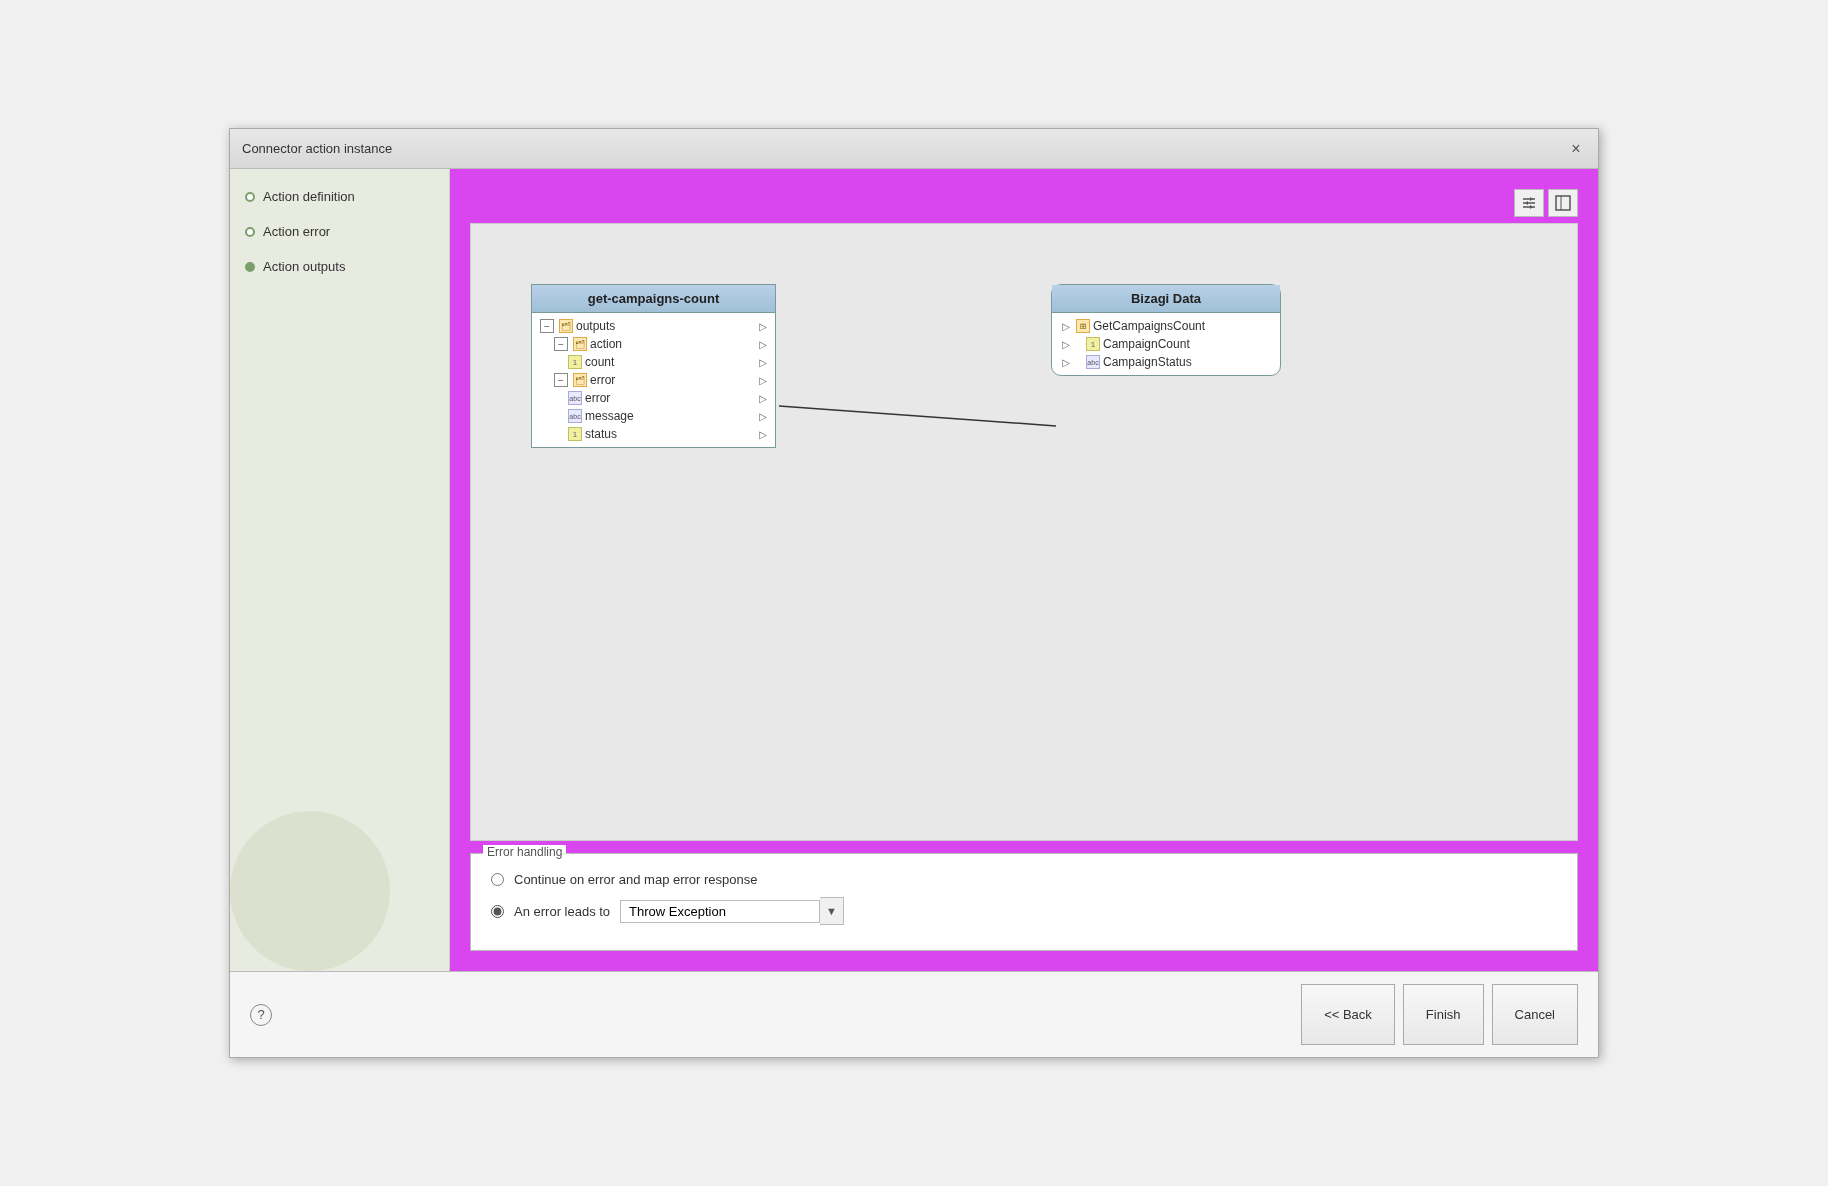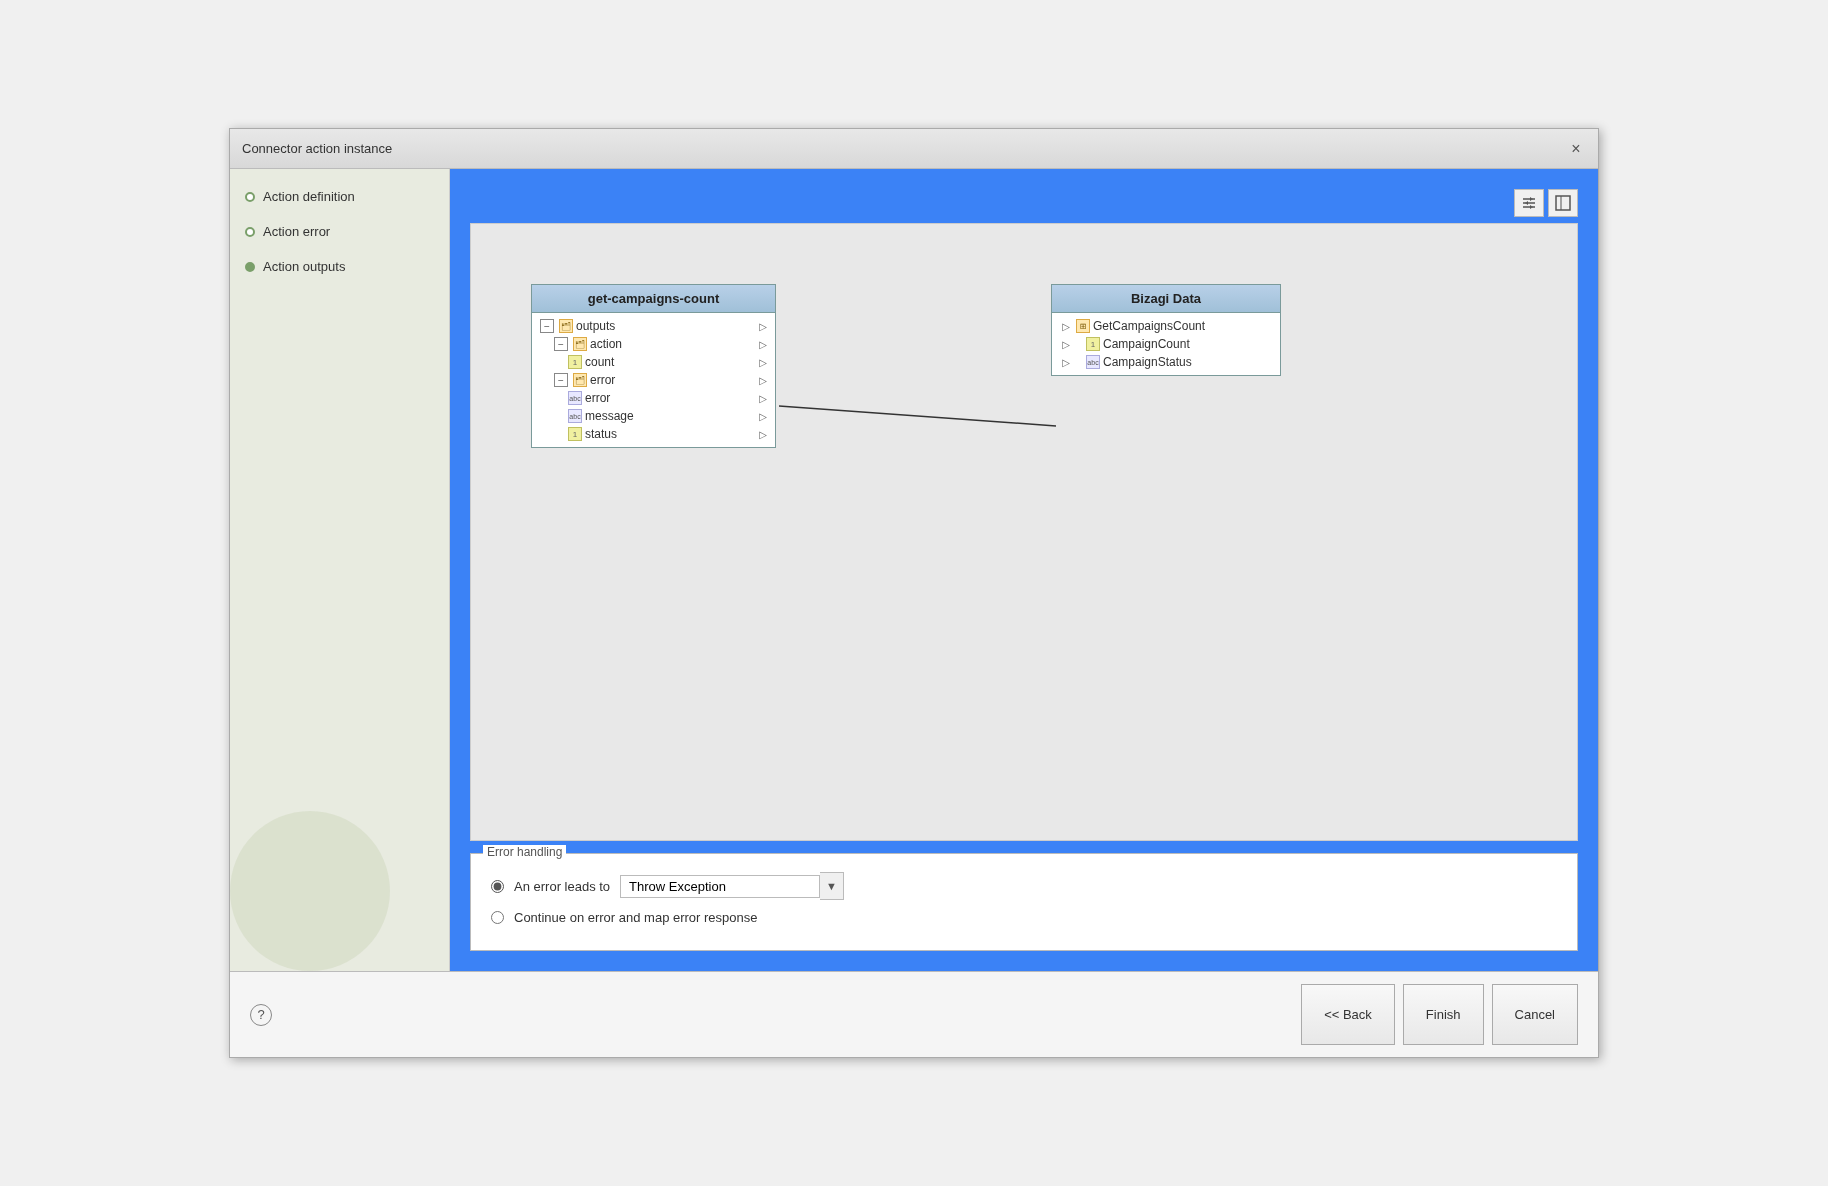--- a/index.html
+++ b/index.html
@@ -8,21 +8,21 @@
       font-size: 13px;
       background: #f0f0f0;
       display: flex;
       justify-content: center;
       align-items: center;
       min-height: 100vh;
     }
     .dialog {
       width: 1370px;
       height: 930px;
-      background: #3b82f6;
+      background: #d946ef;
       border: 1px solid #aaa;
       box-shadow: 2px 2px 10px rgba(0,0,0,0.3);
       display: flex;
       flex-direction: column;
       justify-content: space-between;
     }
     .titlebar {
       background: linear-gradient(to bottom, #e8e8e8, #d8d8d8);
       border-bottom: 1px solid #bbb;
       padding: 8px 12px;
@@ -415,21 +415,21 @@
                 <div class="tree-row-content" style="padding-left:28px;">
                   <span class="field-icon-int">1</span>
                   <span>status</span>
                 </div>
                 <span class="arrow-out">▷</span>
               </div>
 
             </div>
           </div>
 
-          <div class="tree-box" style="left: 580px; top: 60px; min-width: 230px;">
+          <div class="tree-box" style="left: 580px; top: 60px; min-width: 230px; border-radius: 10px;">
             <div class="tree-box-header">Bizagi Data</div>
             <div class="tree-box-body">
 
               <div class="tree-row">
                 <span class="arrow-out" style="margin-left:0; margin-right:4px;">▷</span>
                 <div class="tree-row-content">
                   <span class="field-icon-obj">⊞</span>
                   <span>GetCampaignsCount</span>
                 </div>
               </div>
@@ -457,38 +457,38 @@
 
             <line x1="308" y1="182" x2="585" y2="202" stroke="#333" stroke-width="1.5"></line>
           </svg>
 
         </div>
       </div>
 
       <div style="position:relative; border: 1px solid #bbb; margin-top: 12px; background: white;">
         <span style="position:absolute; top:-9px; left:12px; background:white; padding:0 4px; font-size:12px; color:#555;">Error handling</span>
         <div style="padding: 18px 20px 15px 20px;">
+
+          <div class="radio-row">
+            <input type="radio" name="error-option" id="radio2" style="">
+            <label for="radio2" style="font-size:13px; color:#333;">Continue on error and map error response</label>
+          </div>
 
           <div class="radio-row">
             <input type="radio" name="error-option" checked="" id="radio1" style="">
             <label for="radio1" style="font-size:13px; color:#333;">An error leads to</label>
             <div class="dropdown-wrapper">
               <select class="dropdown-select" style="font-size:13px; padding:3px 8px; border:1px solid #bbb; min-width:200px; background:white;">
                 <option>Throw Exception</option>
                 <option>Continue</option>
               </select>
               <button class="dropdown-arrow-btn">▼</button>
             </div>
           </div>
 
-          <div class="radio-row">
-            <input type="radio" name="error-option" id="radio2" style="">
-            <label for="radio2" style="font-size:13px; color:#333;">Continue on error and map error response</label>
-          </div>
-
         </div>
       </div>
 
     </div>
   </div>
 
   <div class="footer">
     <div class="footer-left">
       <div class="help-icon">?</div>
     </div>

